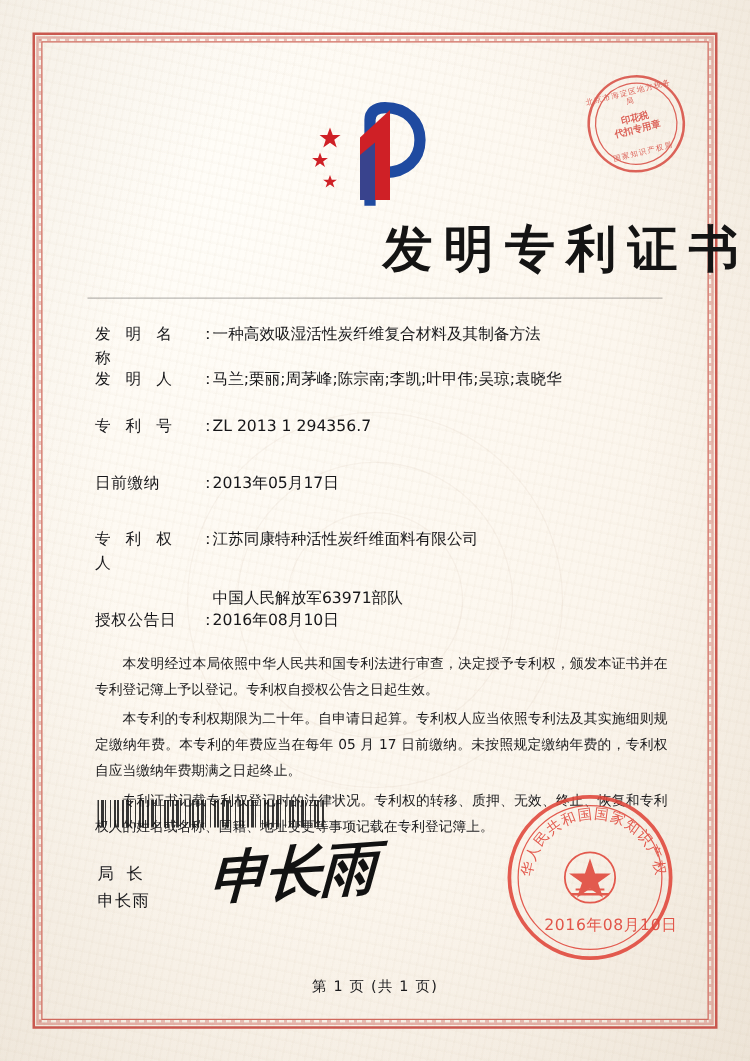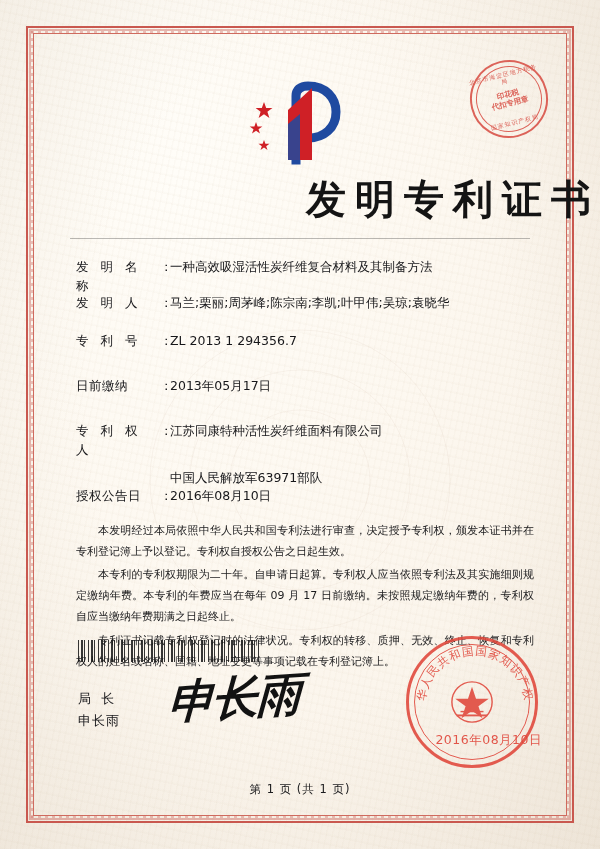--- a/index.html
+++ b/index.html
@@ -398,21 +398,21 @@
     <div class="field" id="f-holder">
       <span class="label">专 利 权 人</span><span class="colon">：</span><span class="value"><span>江苏同康特种活性炭纤维面料有限公司</span><span class="line2">中国人民解放军63971部队</span></span>
     </div>
 
     <div class="field" id="f-grantdate">
       <span class="label tight">授权公告日</span><span class="colon">：</span><span class="value">2016年08月10日</span>
     </div>
 
     <div id="body-text">
       <p>本发明经过本局依照中华人民共和国专利法进行审查，决定授予专利权，颁发本证书并在专利登记簿上予以登记。专利权自授权公告之日起生效。</p>
-      <p>本专利的专利权期限为二十年。自申请日起算。专利权人应当依照专利法及其实施细则规定缴纳年费。本专利的年费应当在每年 09 月 17 日前缴纳。未按照规定缴纳年费的，专利权自应当缴纳年费期满之日起终止。</p>
+      <p>本专利的专利权期限为二十年。自申请日起算。专利权人应当依照专利法及其实施细则规定缴纳年费。本专利的年费应当在每年 05 月 17 日前缴纳。未按照规定缴纳年费的，专利权自应当缴纳年费期满之日起终止。</p>
       <p>专利证书记载专利权登记时的法律状况。专利权的转移、质押、无效、终止、恢复和专利权人的姓名或名称、国籍、地址变更等事项记载在专利登记簿上。</p>
     </div>
 
     <div id="barcode"></div>
 
     <div id="director-label">局 长</div>
     <div id="director-name">申长雨</div>
     <div id="signature">申长雨</div>
 
     <div id="seal">

